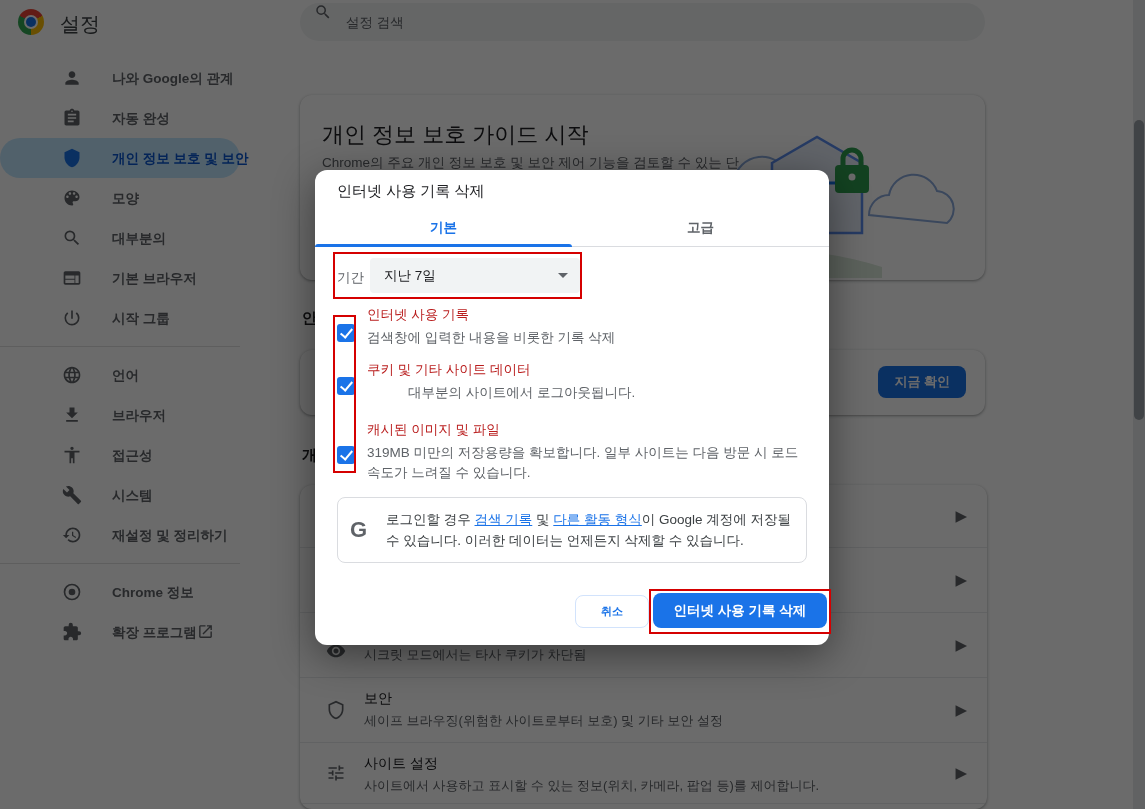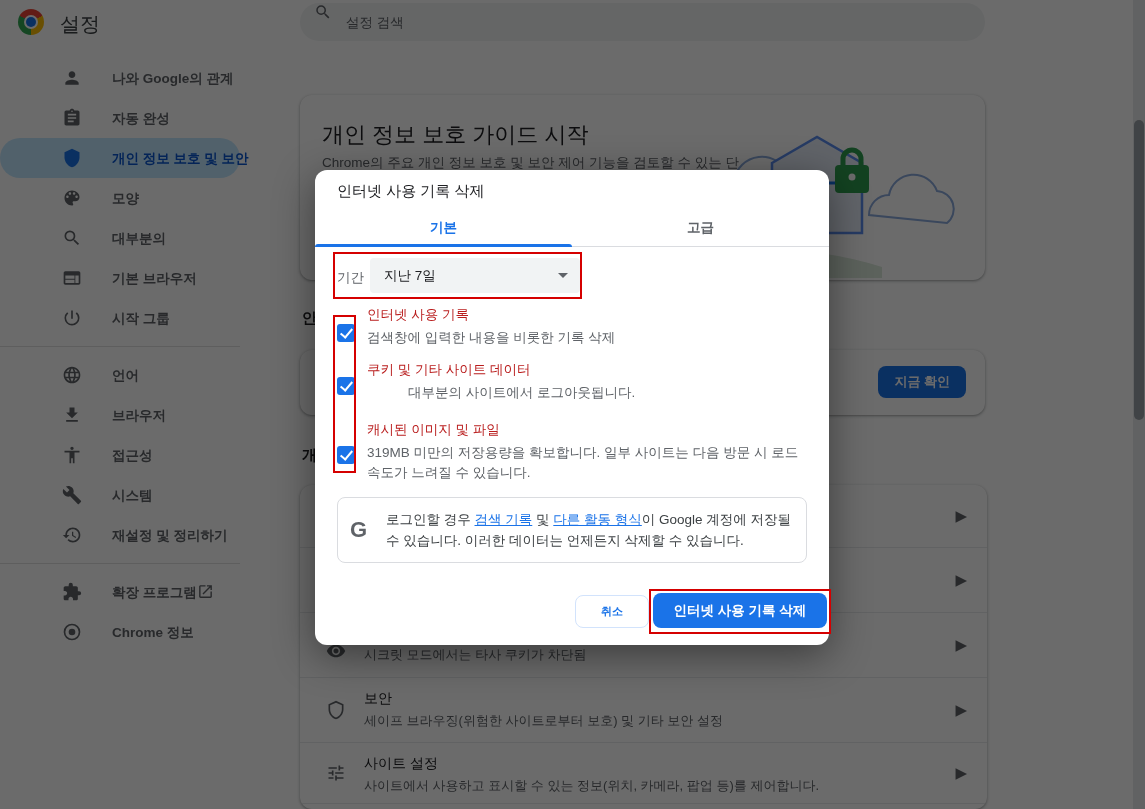--- a/index.html
+++ b/index.html
@@ -176,34 +176,34 @@
       <span class="lbl">시스템</span>
     </div>
     <div class="nav-item">
       <svg class="icn" viewBox="0 0 24 24" fill="currentColor">
           <path d="M13 3c-4.97 0-9 4.03-9 9H1l3.89 3.89.07.14L9 12H6c0-3.87 3.13-7 7-7s7 3.13 7 7-3.13 7-7 7c-1.93 0-3.68-.79-4.94-2.06l-1.42 1.42A8.954 8.954 0 0 0 13 21c4.97 0 9-4.03 9-9s-4.03-9-9-9zm-1 5v5l4.28 2.54.72-1.21-3.5-2.08V8H12z"></path>
         </svg>
       <span class="lbl">재설정 및 정리하기</span>
     </div>
     <div class="nav-divider"></div>
     <div class="nav-item">
+      <svg class="icn" viewBox="0 0 24 24">
+          <circle cx="12" cy="12" r="9" fill="none" stroke="currentColor" stroke-width="2"></circle>
+          <circle cx="12" cy="12" r="4" fill="currentColor"></circle>
+        </svg>
+      <span class="lbl">Chrome 정보</span>
+    </div>
+    <div class="nav-item">
       <svg class="icn" viewBox="0 0 24 24" fill="currentColor">
           <path d="M20.5 11H19V7c0-1.1-.9-2-2-2h-4V3.5a2.5 2.5 0 0 0-5 0V5H4c-1.1 0-1.99.9-1.99 2v3.8H3.5c1.49 0 2.7 1.21 2.7 2.7s-1.21 2.7-2.7 2.7H2V20c0 1.1.9 2 2 2h3.8v-1.5c0-1.49 1.21-2.7 2.7-2.7 1.49 0 2.7 1.21 2.7 2.7V22H17c1.1 0 2-.9 2-2v-4h1.5a2.5 2.5 0 0 0 0-5z"></path>
         </svg>
       <span class="lbl">확장 프로그램</span>
       <svg class="ext-icn" viewBox="0 0 24 24" fill="currentColor">
           <path d="M19 19H5V5h7V3H5c-1.11 0-2 .9-2 2v14c0 1.1.89 2 2 2h14c1.1 0 2-.9 2-2v-7h-2v7zM14 3v2h3.59l-9.83 9.83 1.41 1.41L19 6.41V10h2V3h-7z"></path>
         </svg>
-    </div>
-    <div class="nav-item">
-      <svg class="icn" viewBox="0 0 24 24">
-          <circle cx="12" cy="12" r="9" fill="none" stroke="currentColor" stroke-width="2"></circle>
-          <circle cx="12" cy="12" r="4" fill="currentColor"></circle>
-        </svg>
-      <span class="lbl">Chrome 정보</span>
     </div>
   </div>
 
   <div class="card promo-card">
     <div class="promo-title">개인 정보 보호 가이드 시작</div>
     <div class="promo-body">Chrome의 주요 개인 정보 보호 및 보안 제어 기능을 검토할 수 있는 단계별 가이드입니다.</div>
     <svg class="illustration" width="270" height="175" viewBox="0 0 270 175">
       <path d="M15 100 a22 22 0 0 1 22 -22 a28 28 0 0 1 54 -6 a20 20 0 0 1 14 35 z" fill="none" stroke="#8aa9dc" stroke-width="2"></path>
       <path d="M172 112 a20 20 0 0 1 20 -20 a25 25 0 0 1 48 -4 a18 18 0 0 1 10 32 z" fill="none" stroke="#8aa9dc" stroke-width="2"></path>
       <path d="M0 175 Q70 128 185 164 L185 175 Z" fill="#dbe9db"></path>

